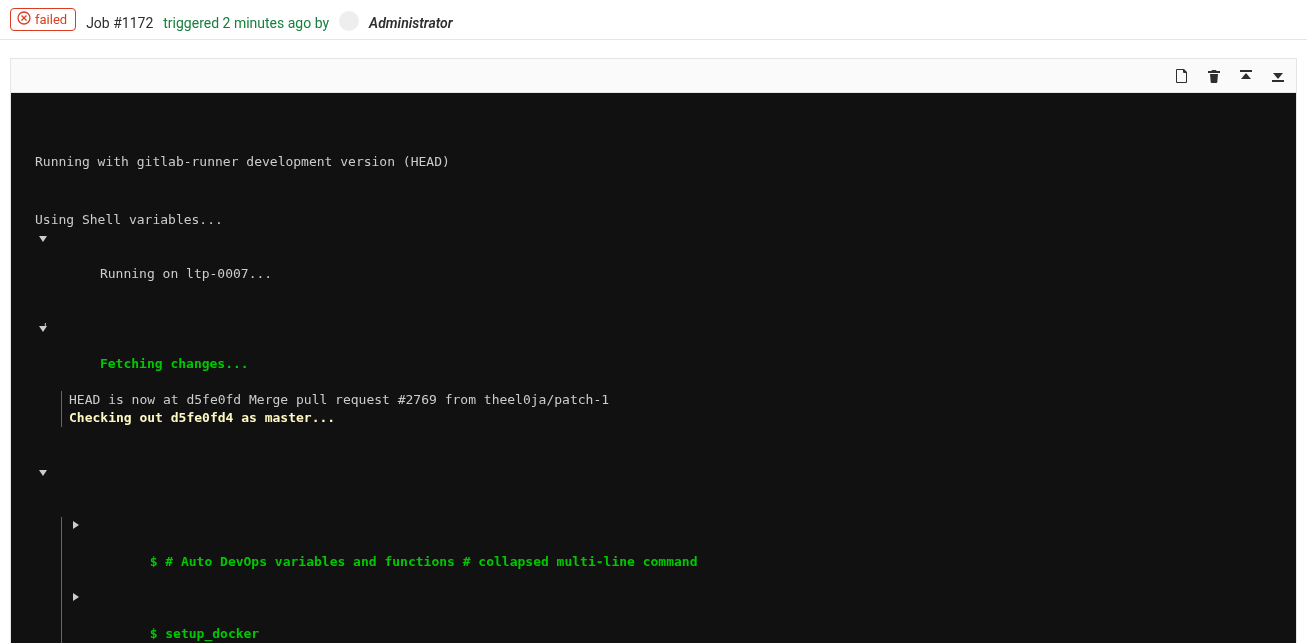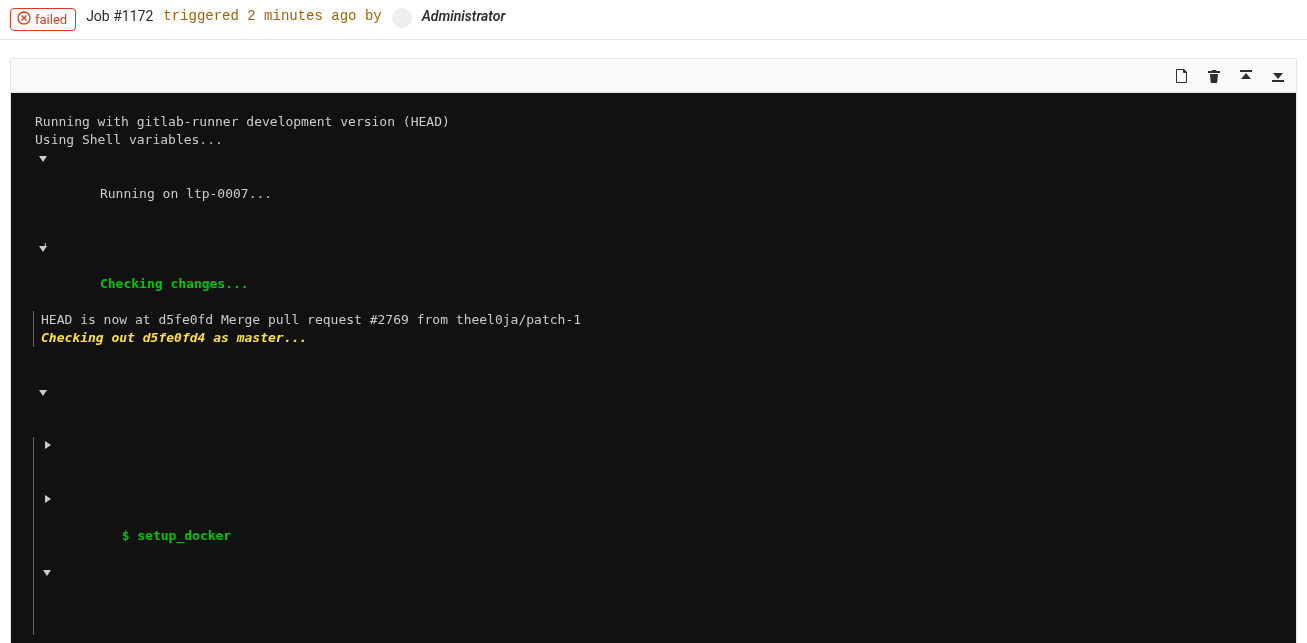--- a/index.html
+++ b/index.html
@@ -7,38 +7,38 @@
     margin: 0;
     padding: 0;
     font-family: -apple-system, BlinkMacSystemFont, "Segoe UI", Roboto, "Helvetica Neue", Arial, sans-serif;
     font-size: 14px;
     color: #2e2e2e;
     background: #fff;
     width: 1307px;
   }
   .header {
     display: flex;
-    align-items: flex-start;
+    align-items: flex-end;
     padding: 8px 10px;
     border-bottom: 1px solid #e5e5e5;
     gap: 10px;
   }
   .status-badge {
     border: 1px solid #db3b21;
     color: #db3b21;
     border-radius: 4px;
     padding: 2px 8px 2px 6px;
     display: inline-flex;
     align-items: center;
     gap: 4px;
     font-size: 13px;
   }
   .status-badge svg { width: 14px; height: 14px; }
   .job-title { font-weight: 400; }
-  .triggered-text { color: #a16207; font-family: Liberation Mono, monospace; }
+  .triggered-text { color: #15803d; }
   .avatar {
     width: 20px; height: 20px;
     border-radius: 50%;
     background: #eee;
     display: inline-block;
     vertical-align: middle;
   }
   .user-name { font-weight: 600; font-style: italic; }
   .log-container {
     margin: 18px 10px 0 10px;
@@ -66,21 +66,21 @@
   .log-body {
     background: #111;
     color: #ccc;
     font-family: "GitLab Mono", Menlo, Consolas, "DejaVu Sans Mono", monospace;
     font-size: 13px;
     line-height: 18px;
     padding: 20px 8px 90px 8px;
     min-height: 540px;
   }
   .log-line { white-space: pre-wrap; word-break: break-word; }
-  .pl-1 { padding-left: 16px; }
+  .pl-1 { padding-left: 16px; margin-top: 40px; }
   .collapsible {
     position: relative;
     padding-left: 34px;
   }
   .collapsible.nested { padding-left: 52px; }
   .arrow {
     position: absolute;
     left: 20px;
     top: 1px;
     width: 0; height: 0;
@@ -95,25 +95,25 @@
   }
   .arrow.right {
     border-top: 4px solid transparent;
     border-bottom: 4px solid transparent;
     border-left: 6px solid #ccc;
     top: 4px;
     left: 40px;
   }
   .border-section {
     border-left: 1px solid #666;
-    margin-left: 14px;
+    margin-left: 42px;
     padding-left: 7px;
   }
   .green-bold { color: #00c800; font-weight: 700; }
-  .green-bold-cyan { color: #fde047; font-weight: 700; font-style: italic; }
+  .green-bold-cyan { color: #fef9c3; font-weight: 700; }
   .spacer2 { height: 36px; }
   .tick-mark {
     position: absolute;
     left: 23px;
     color: #ccc;
     font-size: 11px;
   }
 </style>
 </head>
 <body>
@@ -168,35 +168,36 @@
     <div class="log-line collapsible">
       <span class="arrow down"></span>
       <span>Running on ltp-0007...</span>
     </div>
     <div class="log-line" style="position:relative;height:18px">
       <span class="tick-mark">'</span>
     </div>
 
     <div class="log-line collapsible">
       <span class="arrow down"></span>
-      <span class="green-bold">Checking changes...</span>
+      <span class="green-bold">Fetching changes...</span>
     </div>
     <div class="border-section">
       <div class="log-line">HEAD is now at d5fe0fd Merge pull request #2769 from theel0ja/patch-1</div>
       <div class="log-line green-bold-cyan">Checking out d5fe0fd4 as master...</div>
     </div>
 
     <div class="spacer2"></div>
 
     <div class="log-line collapsible">
       <span class="arrow down"></span>
     </div>
     <div class="border-section">
       <div class="log-line collapsible nested" style="padding-left:18px">
         <span class="arrow right" style="left:4px"></span>
+        <span class="green-bold">$ # Auto DevOps variables and functions # collapsed multi-line command</span>
       </div>
       <div class="log-line collapsible nested" style="padding-left:18px">
         <span class="arrow right" style="left:4px"></span>
         <span class="green-bold">$ setup_docker</span>
       </div>
       <div class="log-line collapsible nested" style="padding-left:18px">
         <span class="arrow down" style="left:2px"></span>
         
       </div>
 

